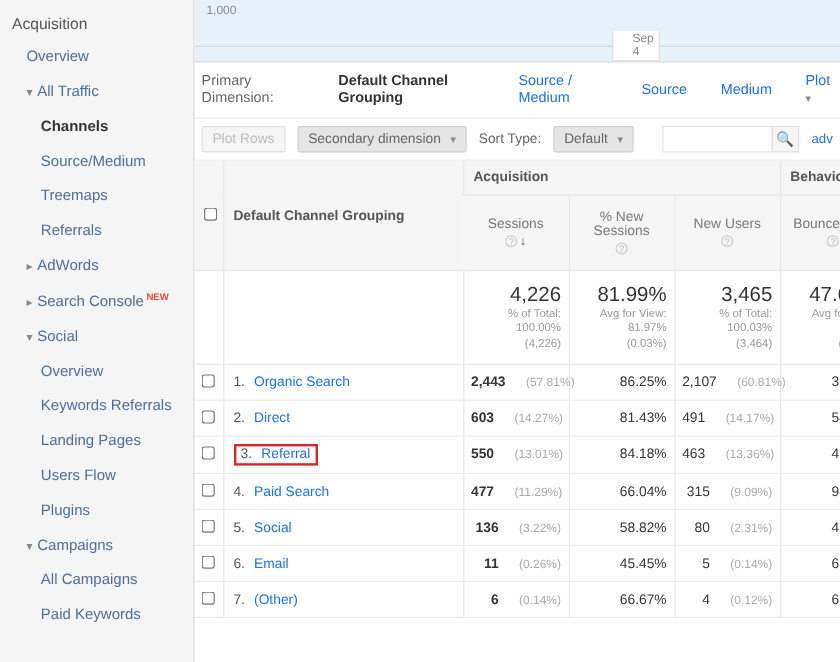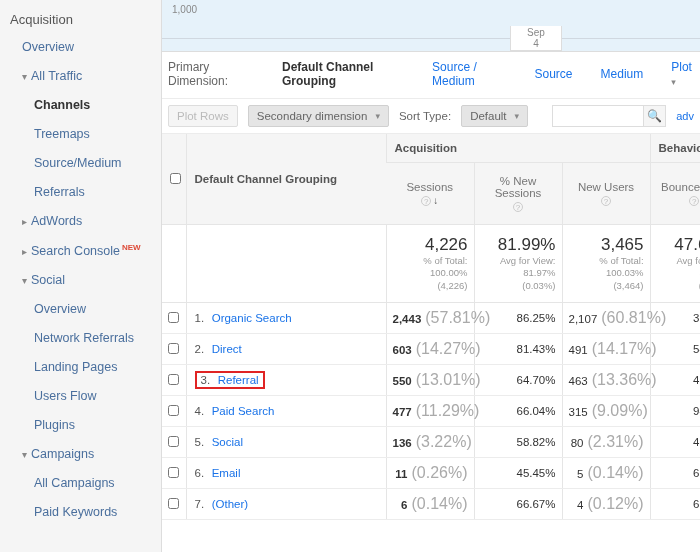--- a/index.html
+++ b/index.html
@@ -12,21 +12,21 @@
   .sidebar li.bold { font-weight: 700; color: #333; padding-left: 34px; }
   .expandable::before { content: "▾"; font-size: 10px; color: #888; margin-right: 4px; }
   .expandable-collapsed::before { content: "▸"; font-size: 10px; color: #888; margin-right: 4px; }
   .new-badge { color: #dd4b39; font-size: 8px; font-weight: 700; vertical-align: super; margin-left: 2px; }
 
   .main { flex: 1; display: flex; flex-direction: column; overflow: hidden; }
   .chart-strip { height: 52px; background: #e6f2fa; border-bottom: 1px solid #ddd; position: relative; }
   .chart-strip .ylabel { position: absolute; left: 10px; top: 4px; font-size: 10px; color: #888; }
   .chart-baseline { position: absolute; left: 0; right: 0; bottom: 12px; border-top: 1px solid #d0d8e0; }
   .chart-marker { position: absolute; bottom: 10px; left: 360px; width: 1px; height: 6px; background: #aaa; }
-  .chart-date { position: absolute; bottom: 0; left: 348px; font-size: 10px; color: #888; padding: 1px 16px; background: #fff; border: 1px solid #ddd; border-top: none; width: 52px; text-align: center; }
+  .chart-date { position: absolute; bottom: 0; left: 348px; font-size: 10px; color: #888; padding: 1px 16px; background: #fff; border: 1px solid #ddd; border-top: none; width: 40px; text-align: center; }
 
   .dim-row { display: flex; align-items: center; padding: 8px 6px 10px 6px; border-bottom: 1px solid #ececec; gap: 28px; font-size: 12px; color: #555; }
   .dim-row .label { color: #666; }
   .dim-row .active { font-weight: 700; color: #333; }
   .dim-row .link { color: #1a73e8; cursor: pointer; }
   .dim-row .dropdown::after { content: " ▾"; color: #888; font-size: 9px; }
 
   .toolbar { display: flex; align-items: center; padding: 6px 6px; gap: 10px; border-bottom: 1px solid #ececec; font-size: 11.5px; color: #666; }
   .btn-disabled { background: #f5f5f5; border: 1px solid #ddd; color: #bbb; padding: 4px 8px; border-radius: 2px; }
   .sel { background: #e5e5e5; border: 1px solid #d0d0d0; padding: 4px 8px; border-radius: 2px; display: inline-flex; align-items: center; gap: 4px; cursor: pointer; }
@@ -45,45 +45,45 @@
   thead .col-row th .help { display: inline-block; width: 10px; height: 10px; border: 1px solid #ccc; border-radius: 50%; font-size: 8px; line-height: 10px; color: #bbb; margin-top: 3px; }
   .chk-cell { width: 24px; text-align: center; }
   .dim-cell { text-align: left; width: 200px; }
   .summary-row td { background: #fff; border-bottom: 1px solid #e5e5e5; padding: 10px 6px; vertical-align: top; text-align: right; }
   .summary-row .big { font-size: 17px; color: #333; display: block; }
   .summary-row .sub { font-size: 9.5px; color: #999; line-height: 1.3; display: block; }
   tbody tr.data-row td { border-bottom: 1px solid #ececec; height: 30px; }
   tbody tr.data-row td.dim-cell { text-align: left; padding-left: 8px; }
   .rank { color: #555; display: inline-block; width: 14px; }
   .ch-link { color: #1a73e8; cursor: pointer; }
-  .pct { color: #aaa; font-size: 16px; margin-left: 4px; }
+  .pct { color: #aaa; font-size: 10px; margin-left: 17px; }
   input[type=checkbox] { width: 11px; height: 11px; }
   .highlight-box { border: 2.5px solid #e02424; padding: 1px 4px; display: inline-block; }
   .sort-arrow { font-size: 10px; color: #555; margin-left: 2px; }
   .col-cb { width: 24px; }
   .col-dim { width: 200px; }
   .col-num { width: 88px; }
 </style>
 </head>
 <body>
 
 <aside class="sidebar">
   <div class="sidebar-section">Acquisition</div>
   <ul id="sb-list">
       <li><span>Overview</span></li>
       <li><span class="expandable"></span><span>All Traffic</span></li>
       <li class="indent bold"><span>Channels</span></li>
+      <li class="indent"><span>Source/Medium</span></li>
       <li class="indent"><span>Treemaps</span></li>
-      <li class="indent"><span>Source/Medium</span></li>
       <li class="indent"><span>Referrals</span></li>
       <li><span class="expandable-collapsed"></span><span>AdWords</span></li>
       <li><span class="expandable-collapsed"></span><span>Search Console</span><span class="new-badge">NEW</span></li>
       <li><span class="expandable"></span><span>Social</span></li>
       <li class="indent"><span>Overview</span></li>
-      <li class="indent"><span>Network Referrals</span></li>
+      <li class="indent"><span>Keywords Referrals</span></li>
       <li class="indent"><span>Landing Pages</span></li>
       <li class="indent"><span>Users Flow</span></li>
       <li class="indent"><span>Plugins</span></li>
       <li><span class="expandable"></span><span>Campaigns</span></li>
       <li class="indent"><span>All Campaigns</span></li>
       <li class="indent"><span>Paid Keywords</span></li>
     </ul>
 </aside>
 
 <main class="main">
@@ -187,21 +187,21 @@
           <td class="dim-cell"><span class="rank">2.</span> <span class="ch-link">Direct</span></td>
           <td><b>603</b><span class="pct">(14.27%)</span></td>
           <td>81.43%</td>
           <td>491<span class="pct">(14.17%)</span></td>
           <td>54.89%</td>
         </tr>
         <tr class="data-row">
           <td class="chk-cell"><input type="checkbox" style=""></td>
           <td class="dim-cell"><span class="highlight-box"><span class="rank">3.</span> <span class="ch-link">Referral</span></span></td>
           <td><b>550</b><span class="pct">(13.01%)</span></td>
-          <td>64.70%</td>
+          <td>84.18%</td>
           <td>463<span class="pct">(13.36%)</span></td>
           <td>45.27%</td>
         </tr>
         <tr class="data-row">
           <td class="chk-cell"><input type="checkbox" style=""></td>
           <td class="dim-cell"><span class="rank">4.</span> <span class="ch-link">Paid Search</span></td>
           <td><b>477</b><span class="pct">(11.29%)</span></td>
           <td>66.04%</td>
           <td>315<span class="pct">(9.09%)</span></td>
           <td>94.76%</td>

